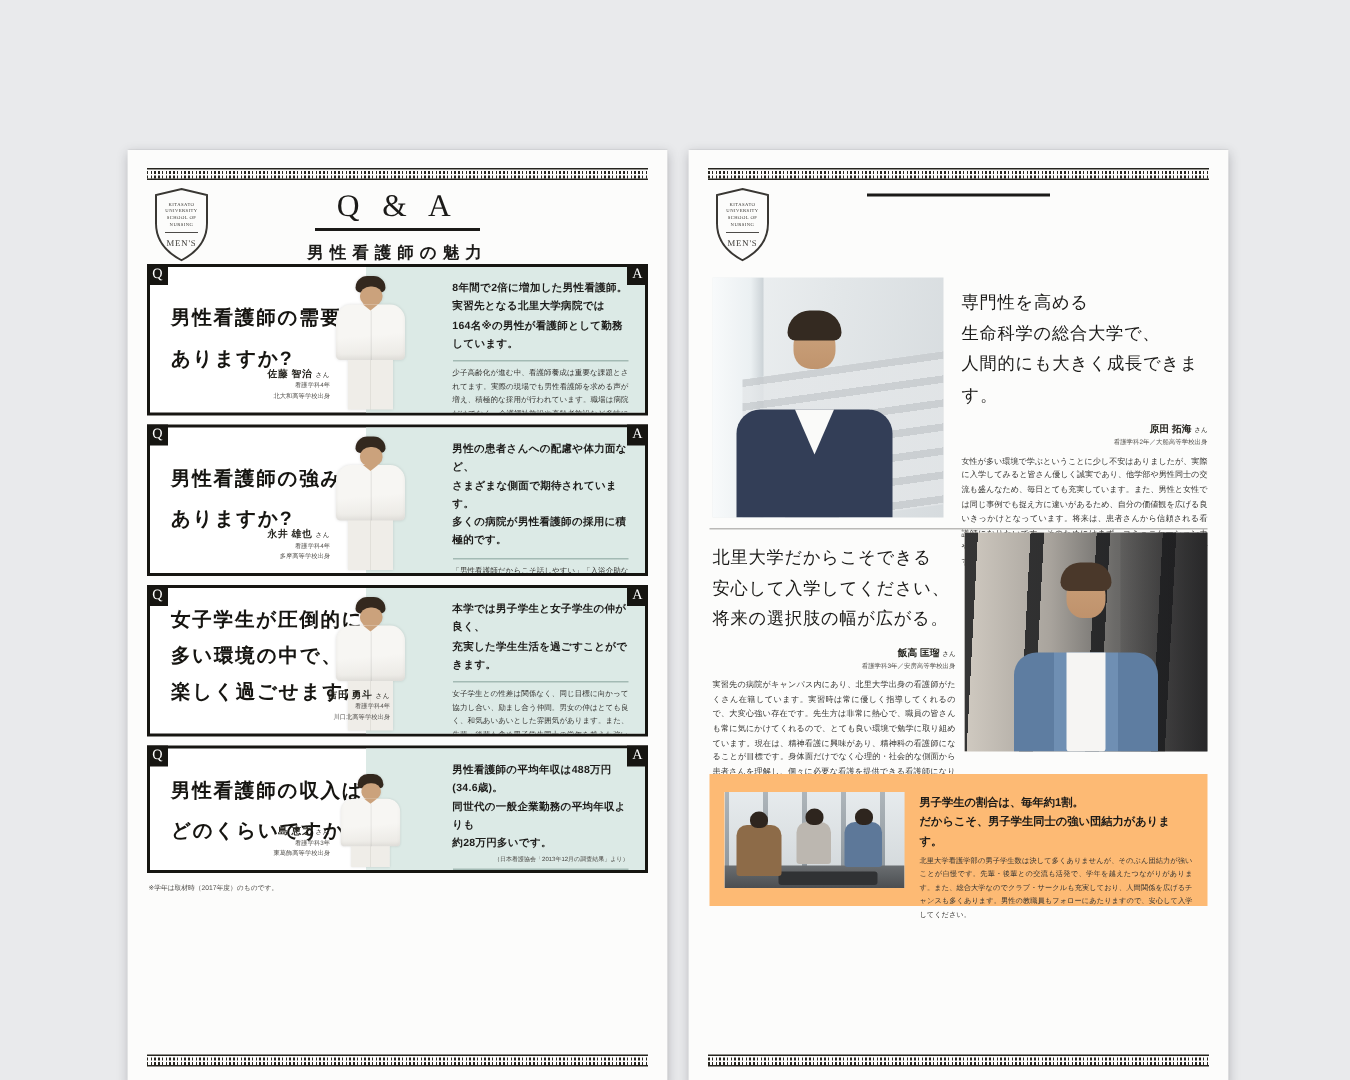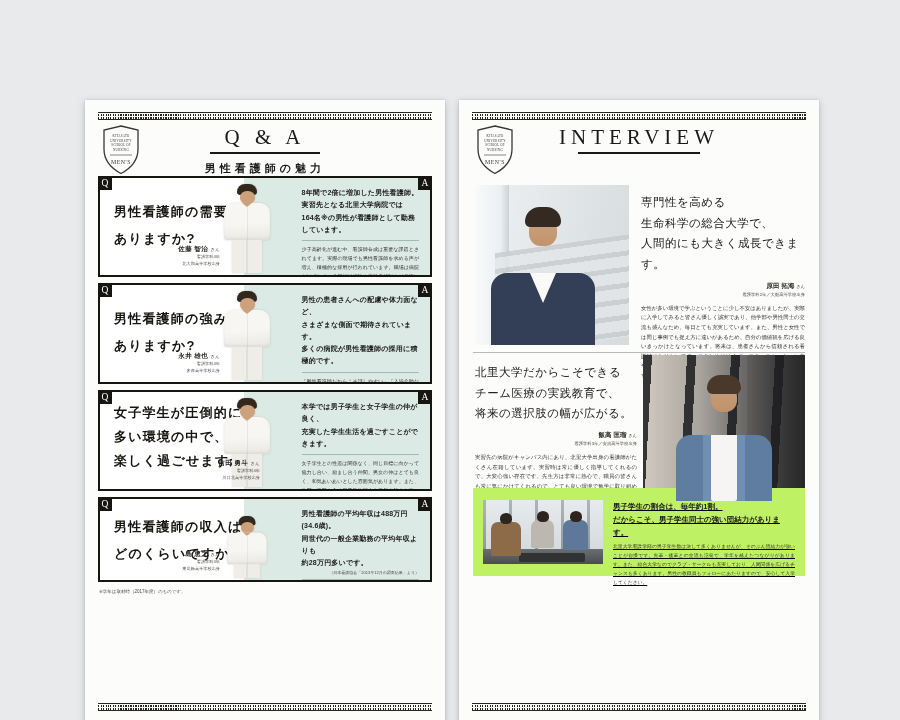--- a/index.html
+++ b/index.html
@@ -114,22 +114,22 @@
   .ph2-hair{position:absolute;left:50%;top:20px;width:34px;height:19px;margin-left:-17px;
     background:#4a382a;border-radius:16px 16px 7px 7px;z-index:2;}
   .ph2-face{position:absolute;left:50%;top:29px;width:26px;height:28px;margin-left:-13px;
     background:linear-gradient(#c99e77,#bf926c);border-radius:46% 46% 42% 42%;z-index:1;}
   .ph2-body{position:absolute;left:50%;bottom:0;width:96px;height:66px;margin-left:-48px;
     background:linear-gradient(90deg,#5e7da1 0 28%,#6f8fb3 28% 72%,#5e7da1 72%);
     border-radius:15px 15px 0 0;z-index:1;}
   .ph2-tee{position:absolute;left:50%;top:0;width:26px;height:100%;margin-left:-13px;
     background:#f6f5f3;border-radius:0 0 2px 2px;}
 
-  .ratio-box{position:absolute;left:14px;right:14px;top:388px;height:88px;
-    background:#bef264;padding:12px 10px 10px 140px;text-decoration:underline;}
+  .ratio-box{position:absolute;left:14px;right:14px;top:416px;height:88px;
+    background:#fdba74;padding:12px 10px 10px 140px;}
   .photo3{left:10px;top:12px;width:120px;height:64px;
     background:
       linear-gradient(180deg,rgba(255,255,255,.28),rgba(0,0,0,.06)),
       repeating-linear-gradient(90deg,#8f99a0 0 3px,#dde3e6 3px 26px);}
   .ph3-floor{position:absolute;left:0;right:0;bottom:0;height:24%;
     background:linear-gradient(#6a6e71,#4b4e51);}
   .ph3-table{position:absolute;left:36px;bottom:2px;width:66px;height:9px;
     background:#303234;border-radius:2px;}
   .stu{position:absolute;border-radius:7px 7px 2px 2px;}
   .stu::before{content:"";position:absolute;left:50%;top:-9px;width:12px;height:11px;
@@ -285,21 +285,20 @@
       <svg class="crest" viewBox="0 0 40 50">
         <path d="M20 1 L37 5 L37 24 C37 36 29.5 43.5 20 48.5 C10.5 43.5 3 36 3 24 L3 5 Z" fill="#fcfcfb" stroke="#393733" stroke-width="1.3"></path>
         <text x="20" y="12" text-anchor="middle" class="tiny">KITASATO</text>
         <text x="20" y="16.5" text-anchor="middle" class="tiny">UNIVERSITY</text>
         <text x="20" y="21" text-anchor="middle" class="tiny">SCHOOL OF</text>
         <text x="20" y="25.5" text-anchor="middle" class="tiny">NURSING</text>
         <line x1="9" y1="30" x2="31" y2="30" stroke="#393733" stroke-width="0.6"></line>
         <text x="20" y="39" text-anchor="middle" class="mens">MEN'S</text>
       </svg>
       <div class="title-block">
-        <div class="page-title">INTERVIEW</div>
         <div class="title-rule rule-iv"></div>
       </div>
     </div>
 
     <div class="photo photo1">
       <div class="ph1-window"></div>
       <div class="ph1-rows"></div>
       <div class="ph1-face"></div>
       <div class="ph1-hair"></div>
       <div class="ph1-body">
@@ -312,21 +311,21 @@
 人間的にも大きく成長できます。</div>
       <div class="iv-name"><span>原田 拓海</span> <span class="iv-san">さん</span></div>
       <div class="iv-credit">看護学科2年／大船高等学校出身</div>
       <div class="iv-body">女性が多い環境で学ぶということに少し不安はありましたが、実際に入学してみると皆さん優しく誠実であり、他学部や男性同士の交流も盛んなため、毎日とても充実しています。また、男性と女性では同じ事例でも捉え方に違いがあるため、自分の価値観を広げる良いきっかけとなっています。将来は、患者さんから信頼される看護師になりたいです。そのためにはまず、コミュニケーション力や技術面の向上を目標とし、自分自身の成長につなげていきたいです。</div>
     </div>
 
     <div class="iv-divider"></div>
 
     <div class="iv-text-2">
       <div class="iv-head">北里大学だからこそできる
-チーム医療の実践教育で、
+安心して入学してください、
 将来の選択肢の幅が広がる。</div>
       <div class="iv-name"><span>飯高 匡瑠</span> <span class="iv-san">さん</span></div>
       <div class="iv-credit">看護学科3年／安房高等学校出身</div>
       <div class="iv-body">実習先の病院がキャンパス内にあり、北里大学出身の看護師がたくさん在籍しています。実習時は常に優しく指導してくれるので、大変心強い存在です。先生方は非常に熱心で、職員の皆さんも常に気にかけてくれるので、とても良い環境で勉学に取り組めています。現在は、精神看護に興味があり、精神科の看護師になることが目標です。身体面だけでなく心理的・社会的な側面から患者さんを理解し、個々に必要な看護を提供できる看護師になりたいです。</div>
     </div>
     <div class="photo photo2">
       <div class="ph2-bars"></div>
       <div class="ph2-glass"></div>
       <div class="ph2-face"></div>
       <div class="ph2-hair"></div>

